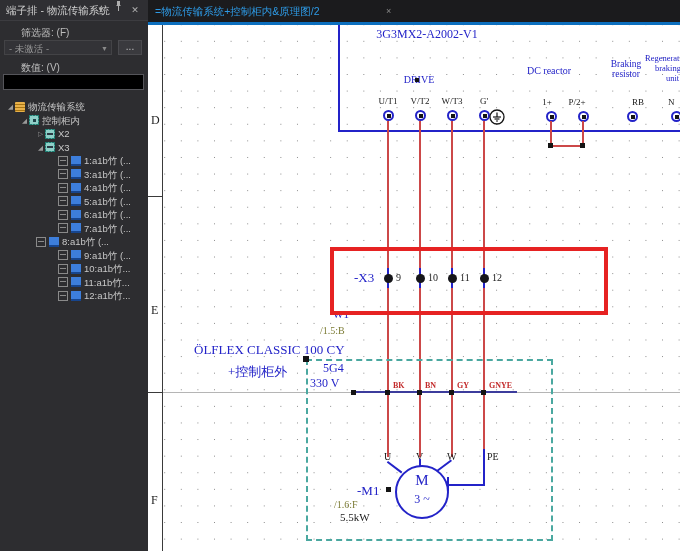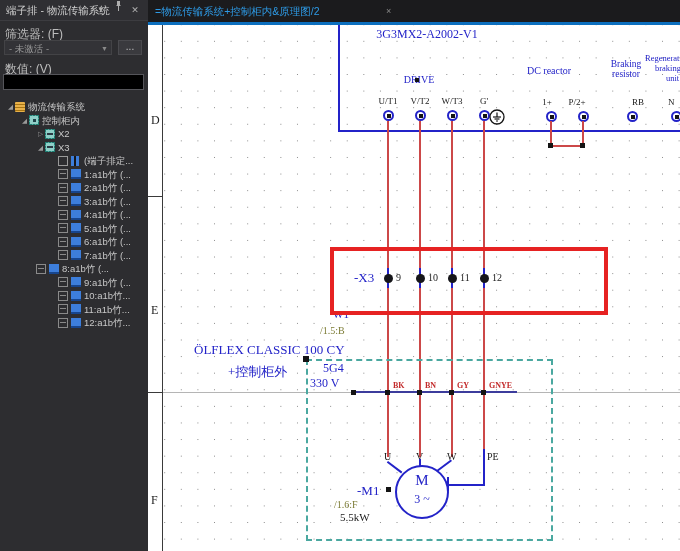--- a/index.html
+++ b/index.html
@@ -7,21 +7,21 @@
        font-family:"Liberation Sans",sans-serif;background:#2d2d30;}
 
   
   #sidebar{position:absolute;left:0;top:0;width:176px;height:551px;
            background:#2d2d30;color:#c8c8c8;border-right:4px solid #3a3a3d;box-sizing:border-box;}
   .ttlbar{position:relative;height:20px;line-height:20px;padding-left:6px;
           font-size:10.5px;color:#cfcfcf;background:#2f2f33;border-bottom:1px solid #3c3c40;
           white-space:nowrap;overflow:hidden;}
   .ttl-ic{position:absolute;top:0;height:20px;line-height:20px;text-align:center;
           width:16px;color:#aeaeae;font-size:8px;}
-  .lbl{font-size:12px;color:#bdbdbd;padding:5px 0 2px 5px;}
+  .lbl{font-size:10px;color:#bdbdbd;padding:5px 0 2px 5px;margin-left:16px;}
   .combo{position:absolute;left:4px;top:40px;width:108px;height:15px;background:#333337;
          border:1px solid #434346;color:#9a9a9a;font-size:9.5px;line-height:15px;
          padding-left:4px;box-sizing:border-box;}
   .combo .arr{position:absolute;right:3px;top:0;color:#8a8a8a;font-size:7px;}
   .morebtn{position:absolute;left:118px;top:40px;width:24px;height:15px;background:#3a3a3e;
            border:1px solid #4a4a4e;color:#c0c0c0;font-size:10px;line-height:11px;
            text-align:center;box-sizing:border-box;}
   .vinput{position:absolute;left:3px;top:74px;width:141px;height:16px;background:#000;
           border:1px solid #55555a;box-sizing:border-box;}
   #tree{position:absolute;left:0;top:100px;width:148px;}
@@ -114,33 +114,23 @@
         <span class="arrow">▷</span>
         <span class="ticon i-strip"></span>
         <span>X2</span>
       </div>
       <div class="trow" style="padding-left:36px">
         <span class="arrow">◢</span>
         <span class="ticon i-strip"></span>
         <span>X3</span>
       </div>
       <div class="trow" style="padding-left:58px">
-        <span class="ticon i-defa"></span>
-        <span class="ticon i-defb"></span>
-        <span>(端子排定...</span>
-      </div>
-      <div class="trow" style="padding-left:58px">
         <span class="ticon i-terma"></span>
         <span class="ticon i-termb"></span>
         <span>1:a1b竹 (...</span>
-      </div>
-      <div class="trow" style="padding-left:58px">
-        <span class="ticon i-terma"></span>
-        <span class="ticon i-termb"></span>
-        <span>2:a1b竹 (...</span>
       </div>
       <div class="trow" style="padding-left:58px">
         <span class="ticon i-terma"></span>
         <span class="ticon i-termb"></span>
         <span>3:a1b竹 (...</span>
       </div>
       <div class="trow" style="padding-left:58px">
         <span class="ticon i-terma"></span>
         <span class="ticon i-termb"></span>
         <span>4:a1b竹 (...</span>

